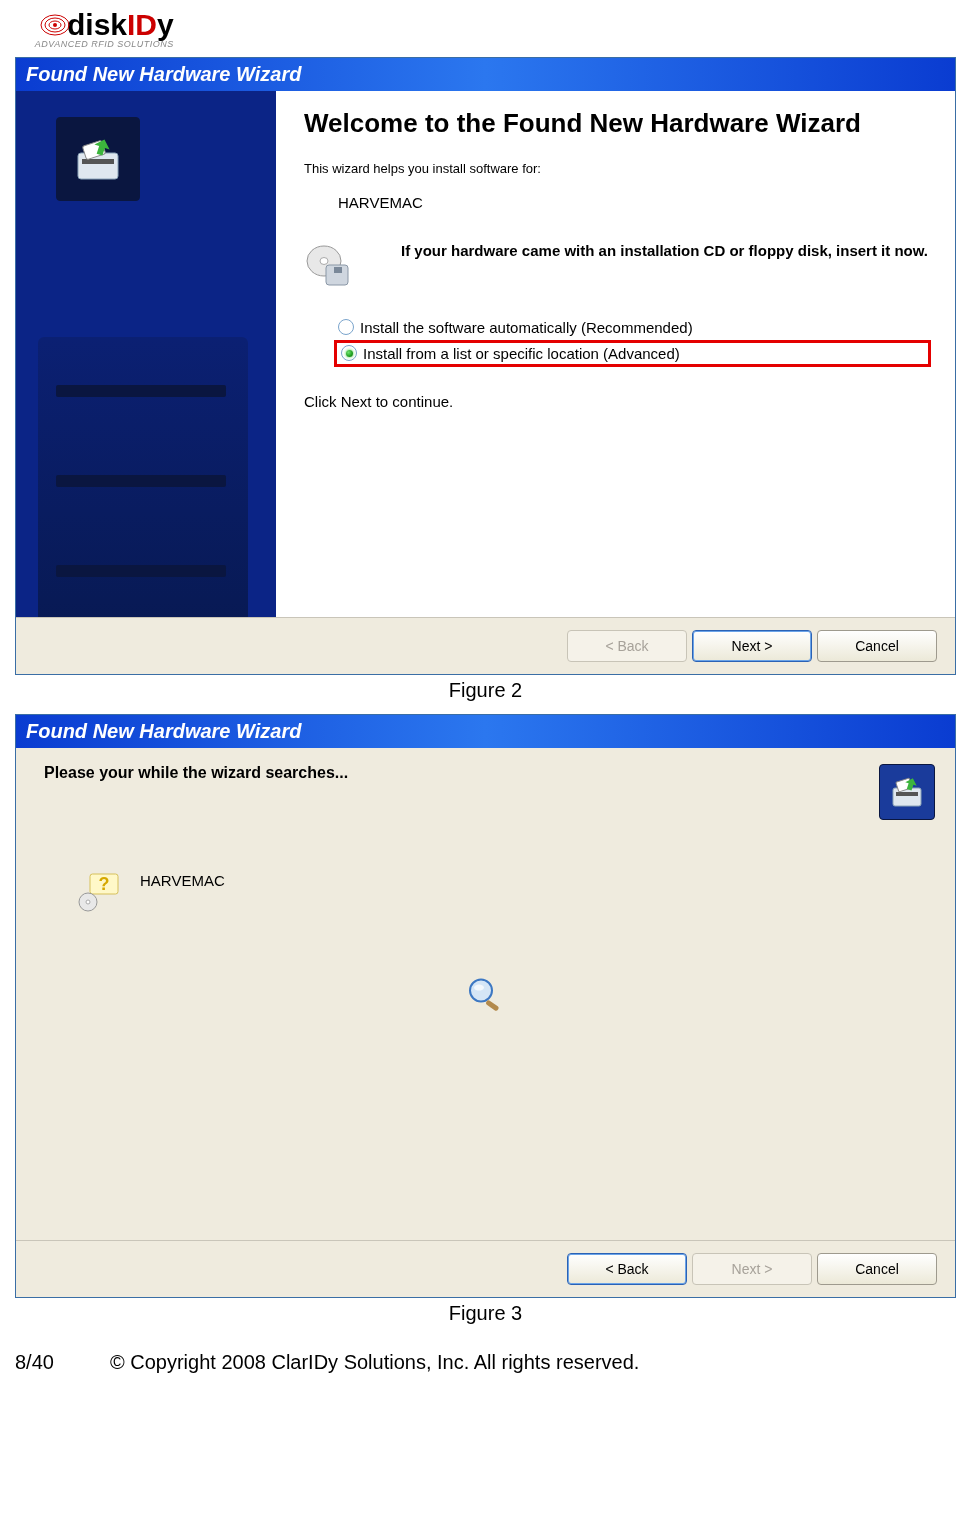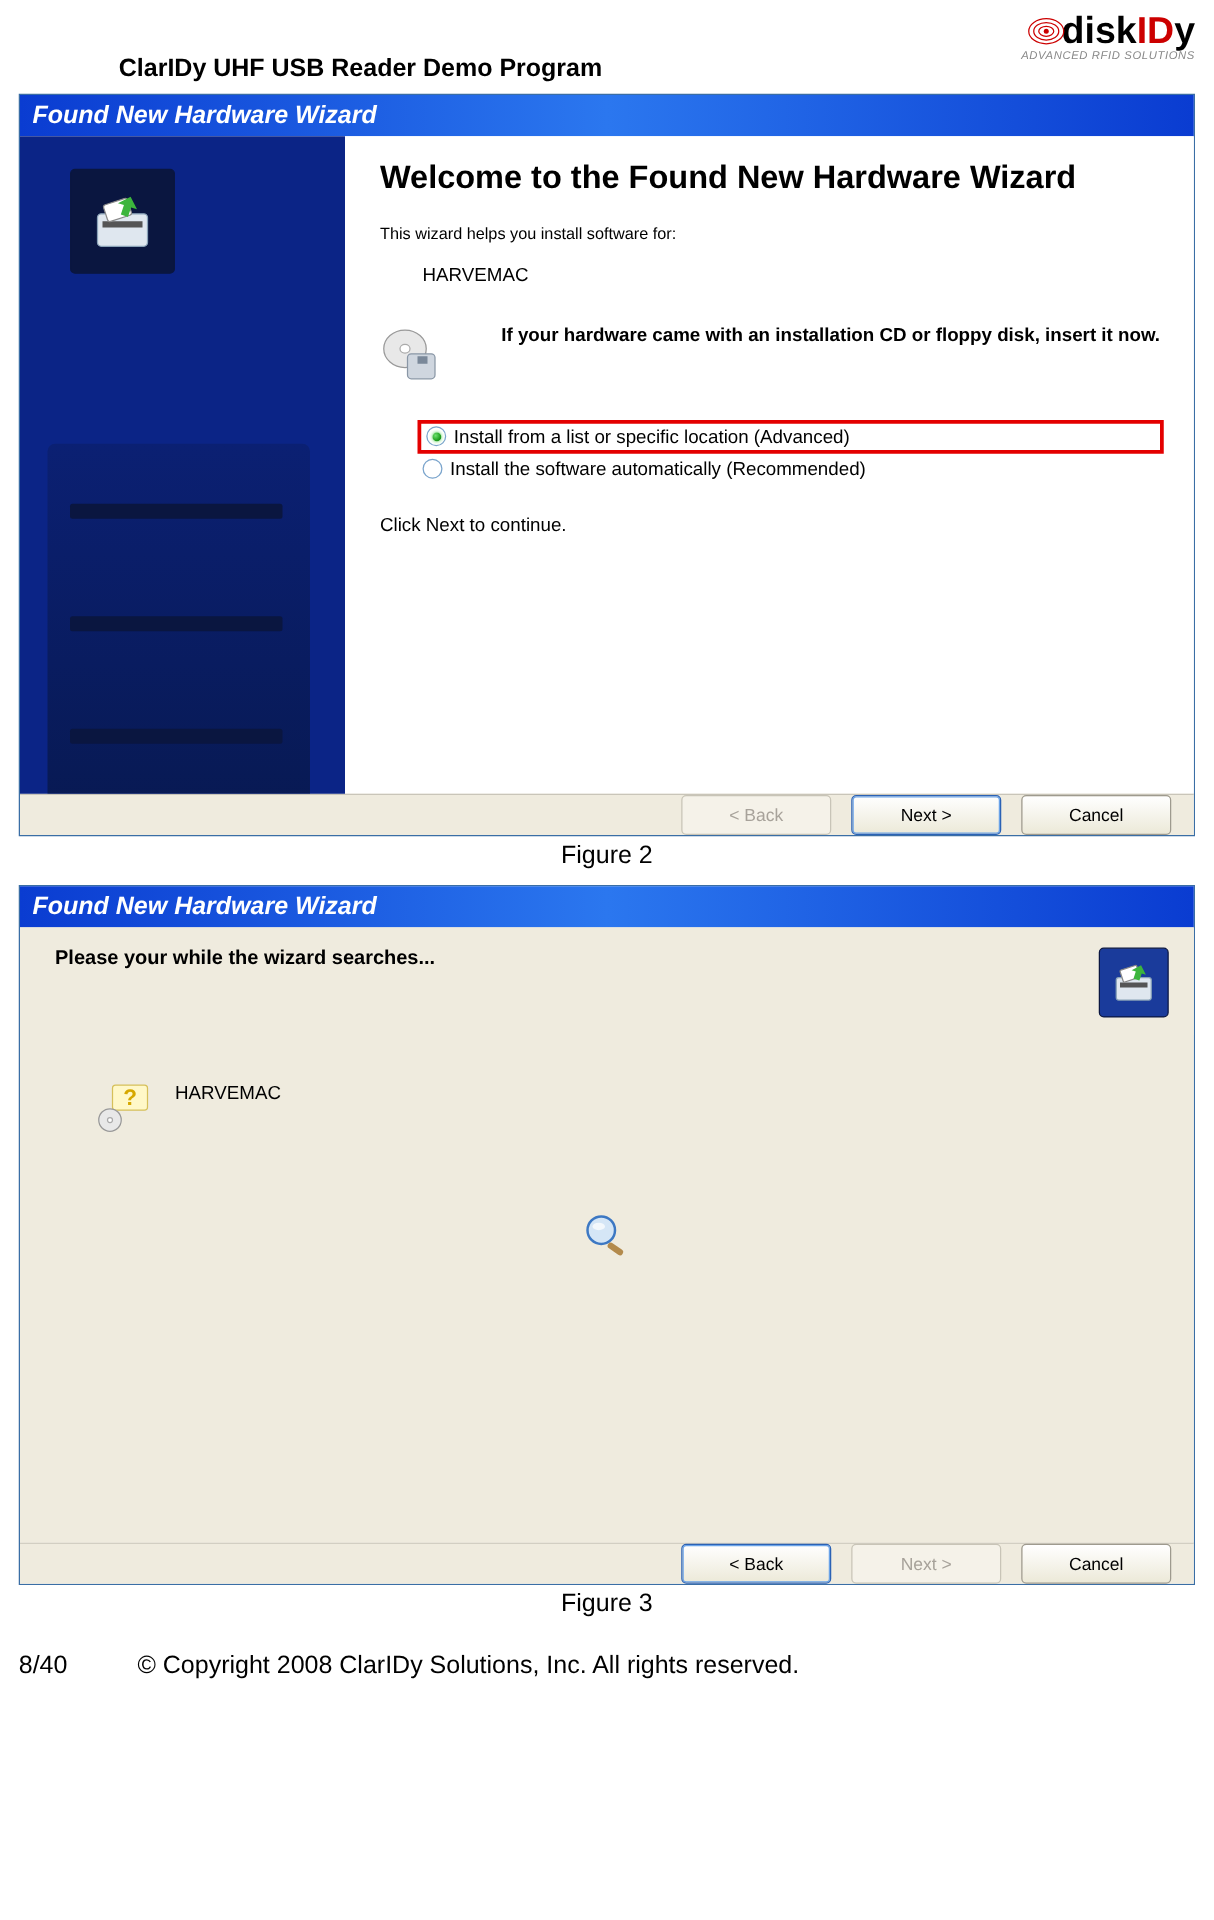--- a/index.html
+++ b/index.html
@@ -149,24 +149,24 @@
   .radio .dot {
     width: 7px; height: 7px; border-radius: 50%;
     background: radial-gradient(circle at 35% 35%, #6fe26f, #1fa01f 60%, #0d6d0d);
     box-shadow: 0 0 3px #3fcf3f;
   }
   .wiz1-click { font-size: 15px; margin-top: 26px; }
 
   .button-strip {
     background: #efebde;
     border-top: 1px solid #c9c5b9;
-    padding: 0 18px;
+    padding: 12px 18px;
     display: flex;
     justify-content: flex-end;
-    gap: 16px;
+    gap: 5px;
   }
   .btn {
     min-width: 120px;
     height: 32px;
     background: linear-gradient(to bottom, #fff, #ece9d8);
     border: 1px solid #9e9a8e;
     border-radius: 4px;
     font-family: Tahoma, sans-serif;
     font-size: 14px;
     display: inline-flex;
@@ -240,21 +240,20 @@
     margin-top: 26px;
     display: flex;
     gap: 56px;
     font-size: 20px;
   }
 </style>
 </head>
 <body>
 
 <div class="page-header">
-  <div class="doc-title">ClarIDy UHF USB Reader Demo Program</div>
   <div class="logo">
     <div style="display:flex; align-items:center; justify-content:flex-end;">
       <span class="logo-swirl">
         <svg viewBox="0 0 56 24">
           <ellipse cx="40" cy="12" rx="14" ry="10" fill="none" stroke="#c00" stroke-width="1"></ellipse>
           <ellipse cx="40" cy="12" rx="10" ry="7" fill="none" stroke="#c00" stroke-width="1"></ellipse>
           <ellipse cx="40" cy="12" rx="6" ry="4" fill="none" stroke="#c00" stroke-width="1"></ellipse>
           <circle cx="40" cy="12" r="2" fill="#c00"></circle>
         </svg>
       </span>
@@ -292,29 +291,29 @@
           <svg viewBox="0 0 46 46">
             <ellipse cx="20" cy="20" rx="17" ry="15" fill="#e8e8e8" stroke="#999"></ellipse>
             <ellipse cx="20" cy="20" rx="4" ry="3.5" fill="#fff" stroke="#aaa"></ellipse>
             <rect x="22" y="24" width="22" height="20" rx="3" fill="#cfd6df" stroke="#8a97a6"></rect>
             <rect x="30" y="26" width="8" height="6" fill="#7a8899"></rect>
           </svg>
         </div>
         <div class="cd-text">If your hardware came with an installation CD or floppy disk, insert it now.</div>
       </div>
 
+      <div class="radio-row">
+        <span class="radio"></span>
+        <span>Install the software automatically (Recommended)</span>
+      </div>
       <div class="radio-row highlight">
         <span class="radio">
             <span class="dot"></span>
           </span>
         <span>Install from a list or specific location (Advanced)</span>
-      </div>
-      <div class="radio-row">
-        <span class="radio"></span>
-        <span>Install the software automatically (Recommended)</span>
       </div>
 
       <div class="wiz1-click">Click Next to continue.</div>
     </div>
   </div>
   <div class="button-strip">
     <div class="btn disabled">&lt; Back</div>
     <div class="btn primary">Next &gt;</div>
     <div class="btn">Cancel</div>
   </div>

